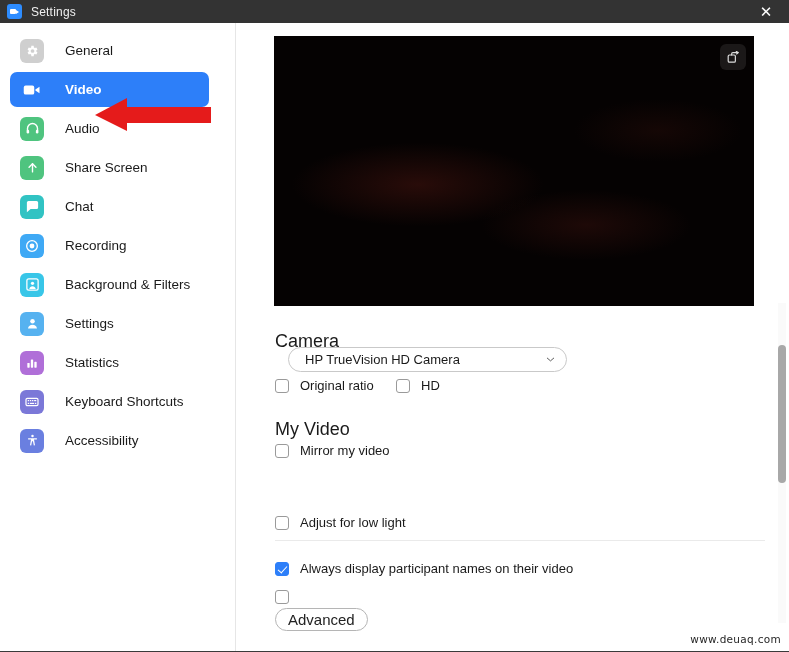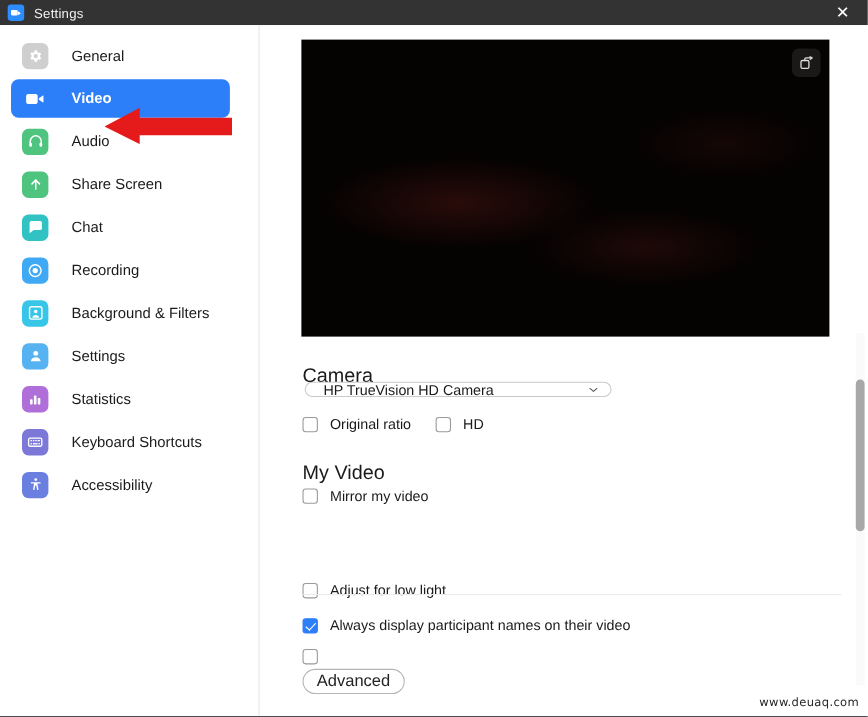--- a/index.html
+++ b/index.html
@@ -178,24 +178,24 @@
     font-size: 18px;
     font-weight: normal;
     color: #1a1a1a;
   }
 
   .camera-heading { position: absolute; left: 38px; top: 308px; }
   .my-video-heading { position: absolute; left: 38px; top: 396px; }
 
   .camera-select {
     position: absolute;
-    left: 40px;
+    left: 51px;
     top: 324px;
     width: 279px;
-    height: 14px;
+    height: 25px;
     border: 1px solid #c9c9c9;
     border-radius: 13px;
     background: #ffffff;
     display: flex;
     align-items: center;
     padding: 0 10px 0 16px;
     cursor: pointer;
     font-size: 13px;
     color: #1a1a1a;
   }
@@ -237,21 +237,21 @@
     margin-left: 11px;
     font-size: 13px;
     color: #1a1a1a;
     white-space: nowrap;
   }
 
   .row-origratio { left: 38px; top: 355px; }
   .row-hd        { left: 159px; top: 355px; }
   .row-mirror    { left: 38px; top: 420px; }
   .row-touchup   { left: 38px; top: 449px; }
-  .row-lowlight  { left: 38px; top: 506px; text-align: right; }
+  .row-lowlight  { left: 38px; top: 492px; text-align: right; }
   .row-names     { left: 38px; top: 538px; }
   .row-clipped   { left: 38px; top: 567px; }
 
   .divider {
     position: absolute;
     left: 38px;
     top: 517px;
     width: 490px;
     height: 1px;
     background: #eaeaea;

